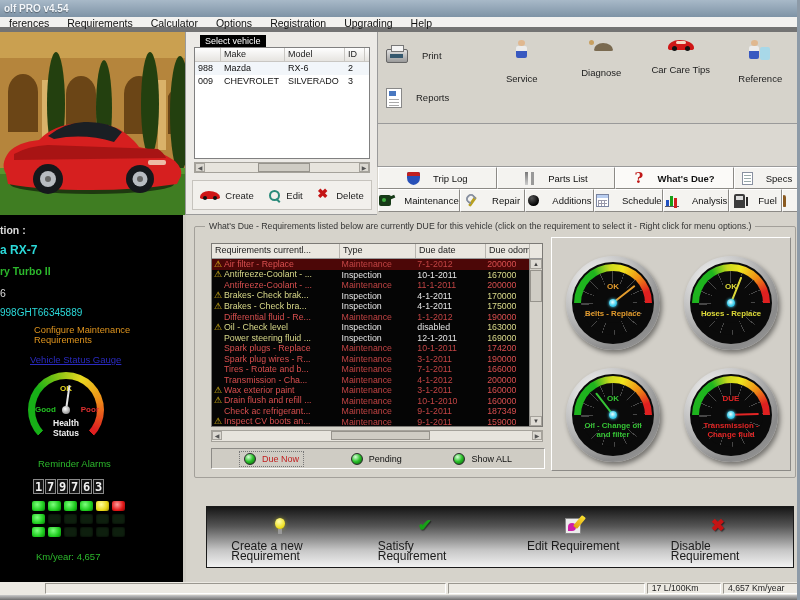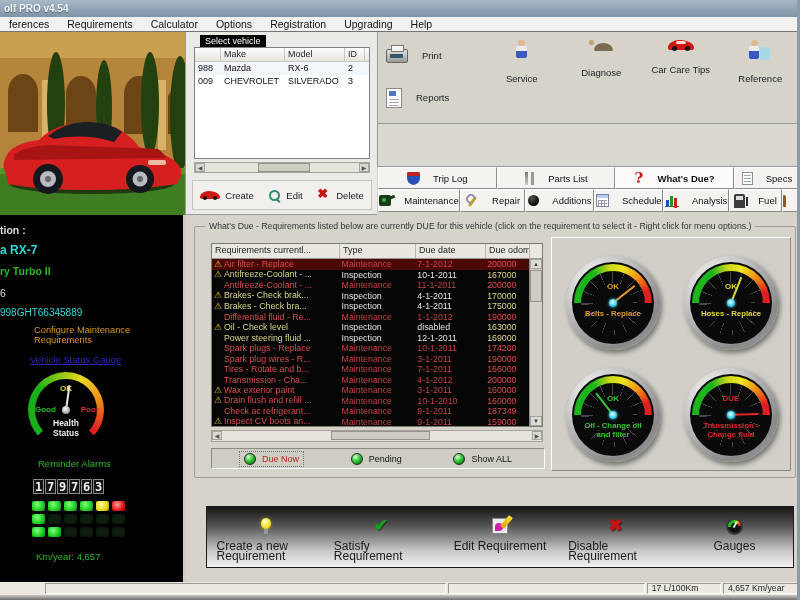--- a/index.html
+++ b/index.html
@@ -4,21 +4,21 @@
 <style>
   html,body{margin:0;padding:0;background:#555;}
   *{box-sizing:border-box;}
   .win{position:relative;width:800px;height:600px;background:#d6d3cb;overflow:hidden;
        font-family:"Liberation Sans",sans-serif;-webkit-font-smoothing:antialiased;}
   
   .titlebar{position:absolute;left:0;top:0;width:800px;height:17px;
     background:linear-gradient(180deg,#a8b9c8,#7e93a6);color:#f2f6fa;font-size:10px;
     line-height:17px;padding-left:4px;font-weight:bold;text-shadow:0 1px 1px rgba(0,0,0,.4);}
   .menubar{position:absolute;left:0;top:17px;width:800px;height:15px;background:#f2f1ef;
-    border-bottom:1px solid #737373;font-size:10.5px;color:#111;display:flex;align-items:center;}
+    border-bottom:5px solid #737373;font-size:10.5px;color:#111;display:flex;}
   .mi{padding:0 9px;cursor:default;}
   .winedge{position:absolute;right:0;top:0;width:3px;height:600px;background:#8d9aa7;}
   
   .photo{position:absolute;left:0;top:32px;width:185px;height:183px;background:#b5853c;}
   .vsel{position:absolute;left:185px;top:32px;width:192px;height:183px;background:#eceae6;
     border-left:1px solid #9a9a9a;border-bottom:1px solid #9a9a9a;}
   .vsel-label{position:absolute;left:14px;top:3px;background:#000;color:#fff;font-size:9px;
     padding:1px 5px;}
   .vlist{position:absolute;left:8px;top:15px;width:176px;height:112px;background:#fff;
     border:1px solid #808080;overflow:hidden;}
@@ -671,26 +671,20 @@
             <span class="icon i-editdoc"></span>
           </span>
           <span class="albl">Edit Requirement</span>
         </div>
         <div class="action">
           <span class="aicon">
             <span class="icon i-xmark-lg"></span>
           </span>
           <span class="albl">Disable Requirement</span>
         </div>
-        <div class="action">
-          <span class="aicon">
-            <span class="icon i-gaugeicon"></span>
-          </span>
-          <span class="albl">Gauges</span>
-        </div>
       </div>
   </div>
 
   <div class="statusbar">
     <span class="sb-panel" style="width:424px"></span>
     <span class="sb-panel" style="width:208px"></span>
     <span class="sb-panel" style="width:78px">17 L/100Km</span>
     <span class="sb-panel" style="width:80px">4,657 Km/year</span>
   </div>
   <div class="bottomstrip"></div>

